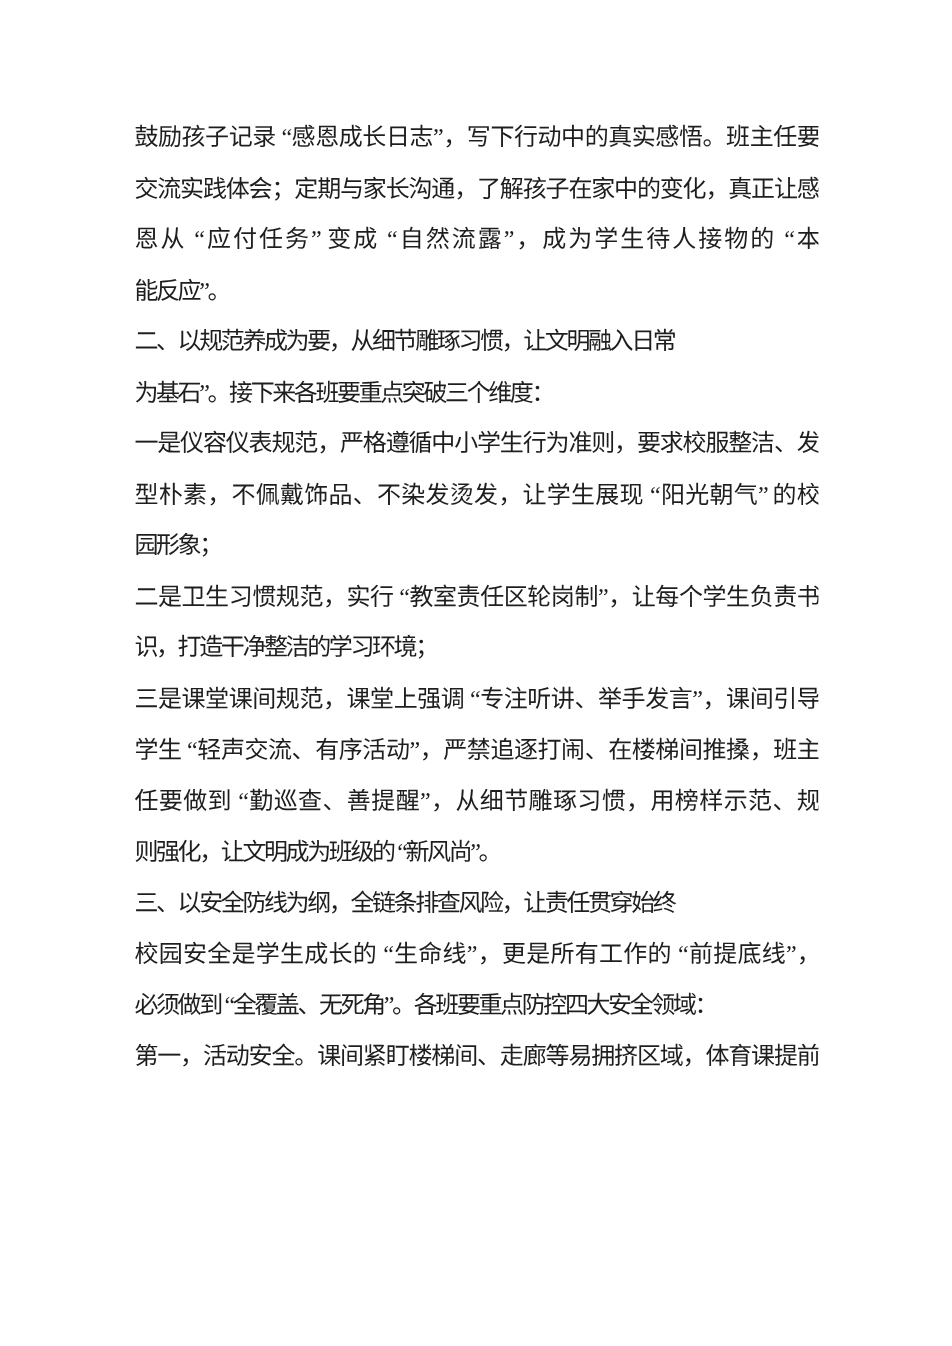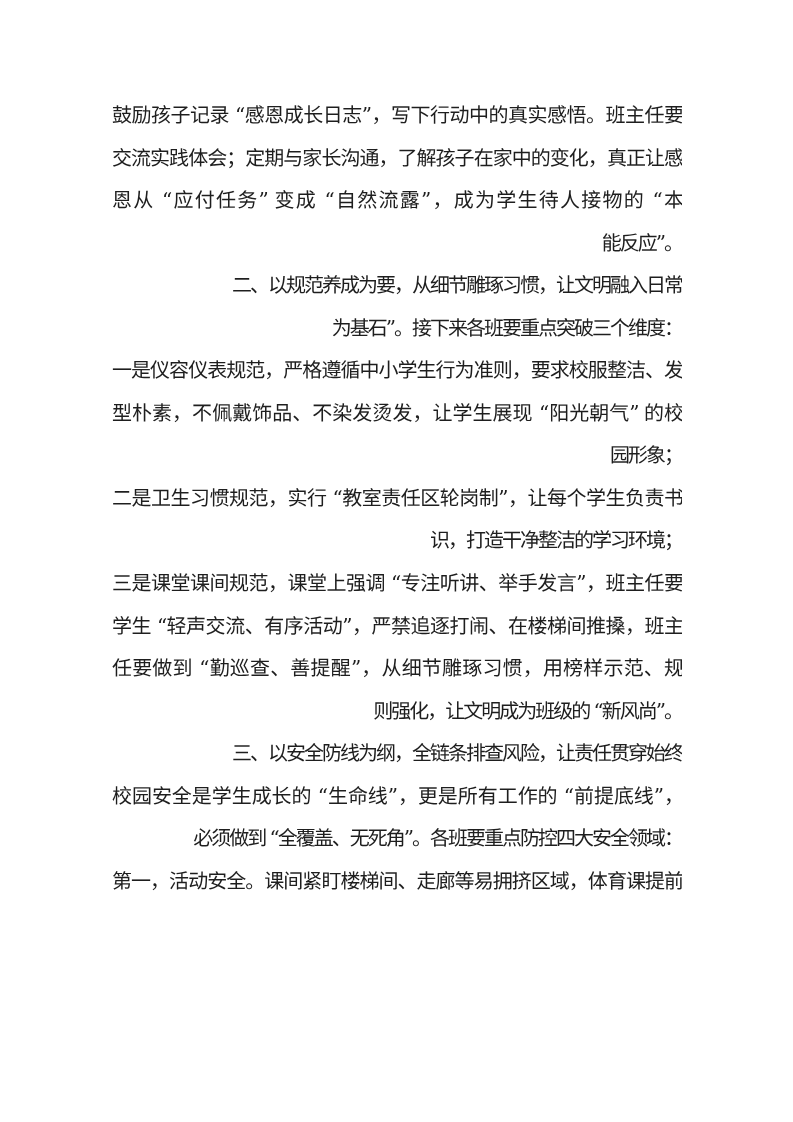--- a/index.html
+++ b/index.html
@@ -13,61 +13,61 @@
     height: 1122px;
     background: #ffffff;
     overflow: hidden;
     font-family: "DejaVu Serif", "Liberation Serif", serif;
   }
   .doc-body {
     position: absolute;
     left: 112px;
     top: 94px;
     width: 570px;
+    font-family: Liberation Serif, serif;
   }
   .line {
     height: 42.55px;
     line-height: 42.55px;
     font-size: 20px;
     letter-spacing: -2px;
     color: #1e1e1e;
     overflow: hidden;
     white-space: nowrap;
   }
   
   .line.fill {
     white-space: normal;
     text-align: justify;
     text-align-last: justify;
     text-justify: inter-character;
   }
   
   .line.end {
-    text-align: right;
-    margin-left: 28px;
+    text-align: left;
   }
 </style>
 </head>
 <body>
 
 <div class="page">
   <div class="doc-body">
 
   <div class="line fill">鼓励孩子记录 “感恩成长日志”，写下行动中的真实感悟。班主任要</div>
       <div class="line fill">交流实践体会；定期与家长沟通，了解孩子在家中的变化，真正让感</div>
       <div class="line fill">恩从 “应付任务” 变成 “自然流露”，成为学生待人接物的 “本</div>
       <div class="line end">能反应”。</div>
       <div class="line end">二、以规范养成为要，从细节雕琢习惯，让文明融入日常</div>
       <div class="line end">为基石”。接下来各班要重点突破三个维度：</div>
       <div class="line fill">一是仪容仪表规范，严格遵循中小学生行为准则，要求校服整洁、发</div>
       <div class="line fill">型朴素，不佩戴饰品、不染发烫发，让学生展现 “阳光朝气” 的校</div>
       <div class="line end">园形象；</div>
       <div class="line fill">二是卫生习惯规范，实行 “教室责任区轮岗制”，让每个学生负责书</div>
       <div class="line end">识，打造干净整洁的学习环境；</div>
-      <div class="line fill">三是课堂课间规范，课堂上强调 “专注听讲、举手发言”，班主任要</div>
+      <div class="line fill">三是课堂课间规范，课堂上强调 “专注听讲、举手发言”，课间引导</div>
       <div class="line fill">学生 “轻声交流、有序活动”，严禁追逐打闹、在楼梯间推搡，班主</div>
       <div class="line fill">任要做到 “勤巡查、善提醒”，从细节雕琢习惯，用榜样示范、规</div>
       <div class="line end">则强化，让文明成为班级的 “新风尚”。</div>
       <div class="line end">三、以安全防线为纲，全链条排查风险，让责任贯穿始终</div>
       <div class="line fill">校园安全是学生成长的 “生命线”，更是所有工作的 “前提底线”，</div>
       <div class="line end">必须做到 “全覆盖、无死角”。各班要重点防控四大安全领域：</div>
       <div class="line fill">第一，活动安全。课间紧盯楼梯间、走廊等易拥挤区域，体育课提前</div>
     </div>
 </div>
 

